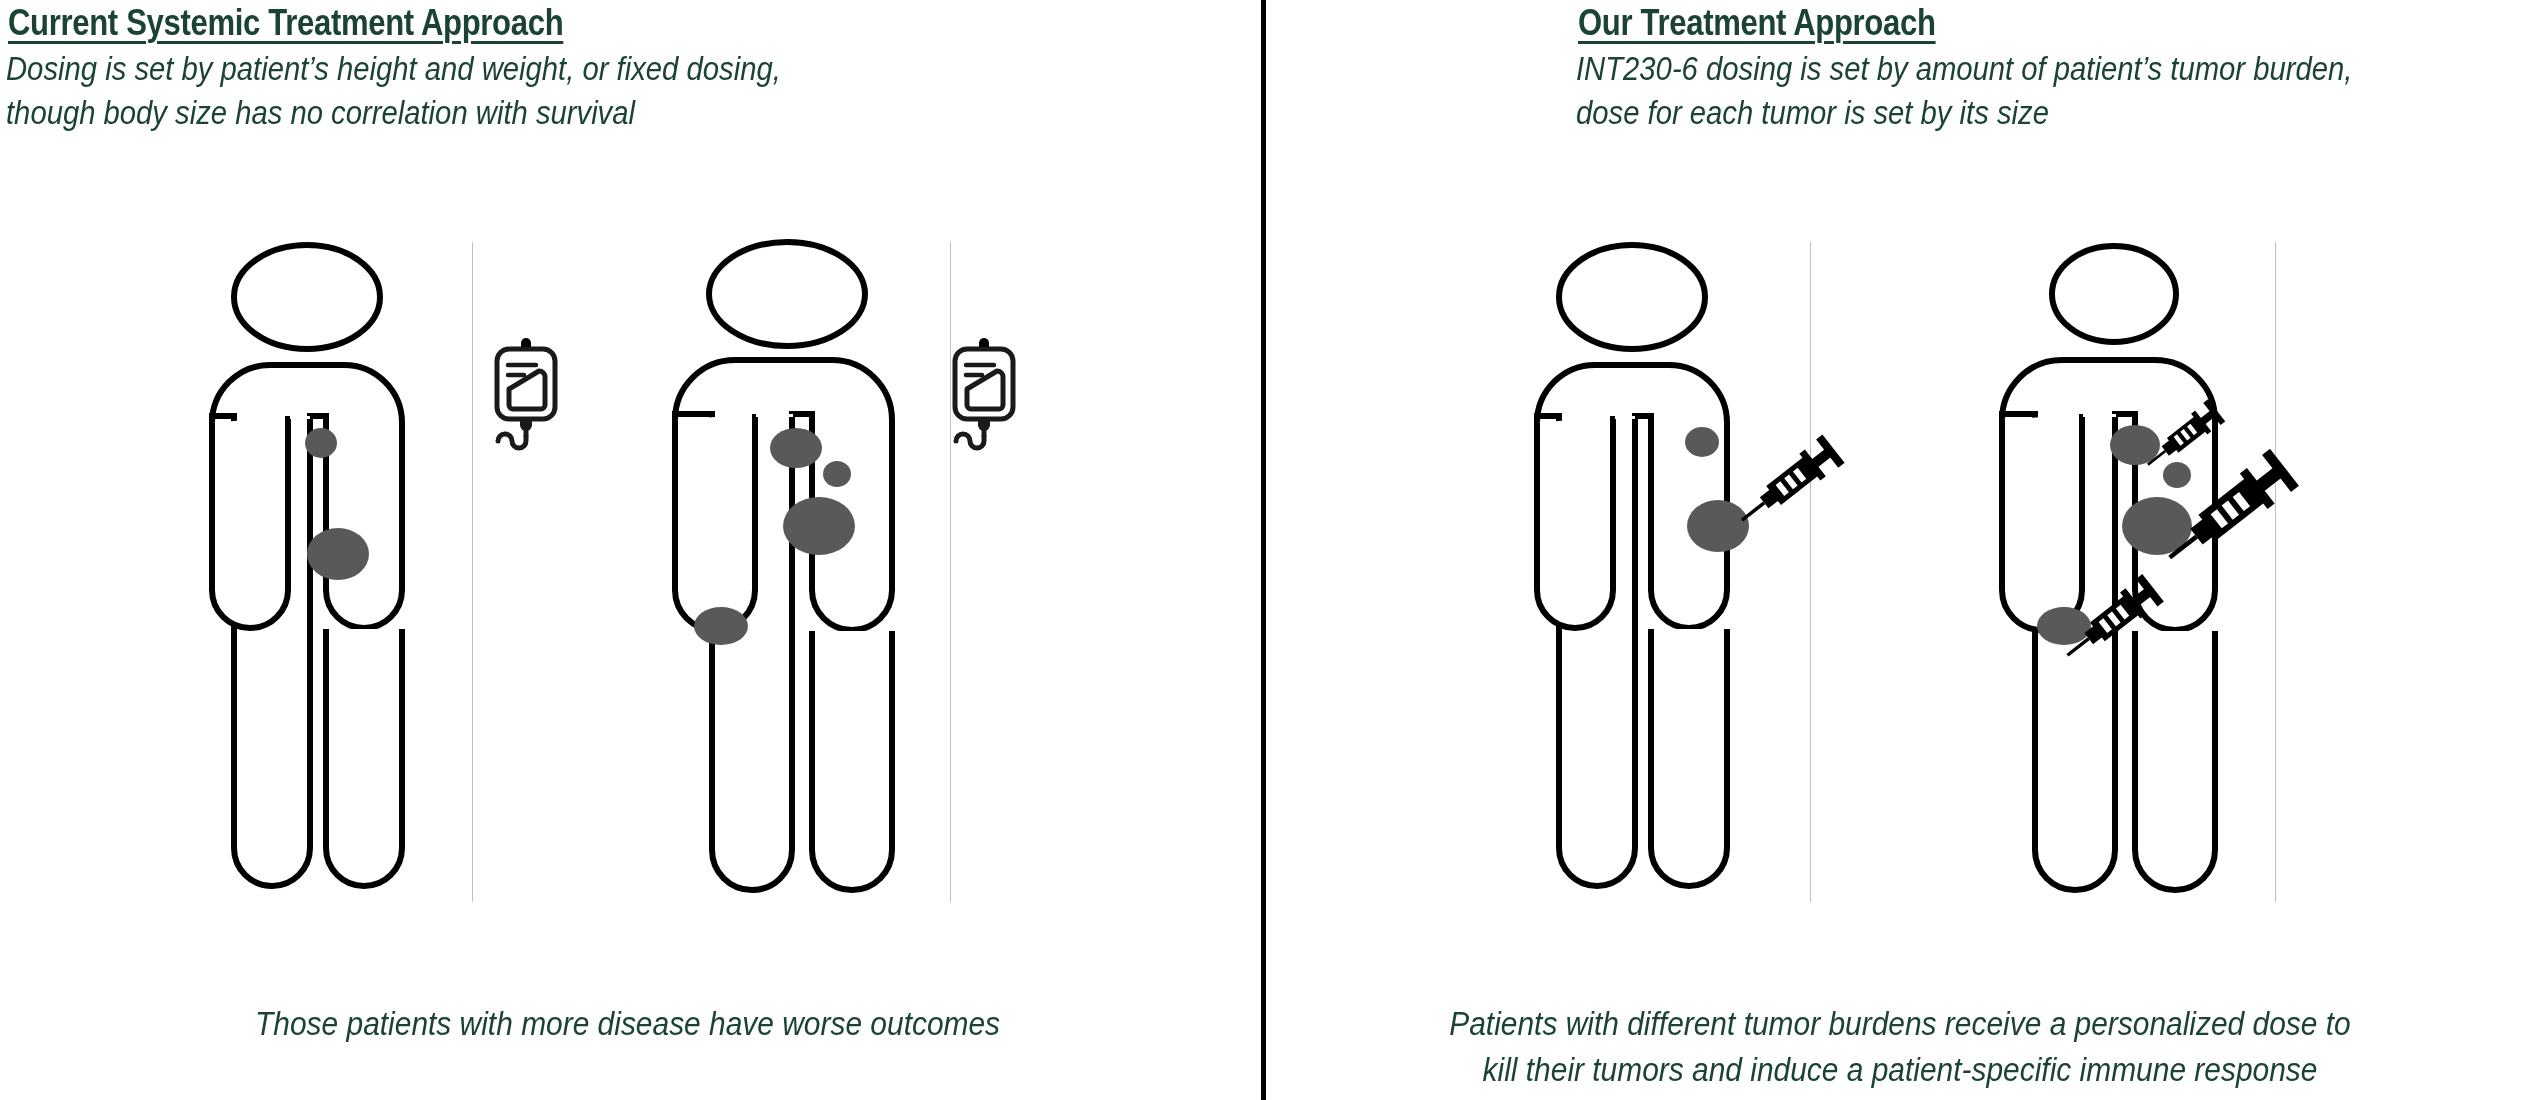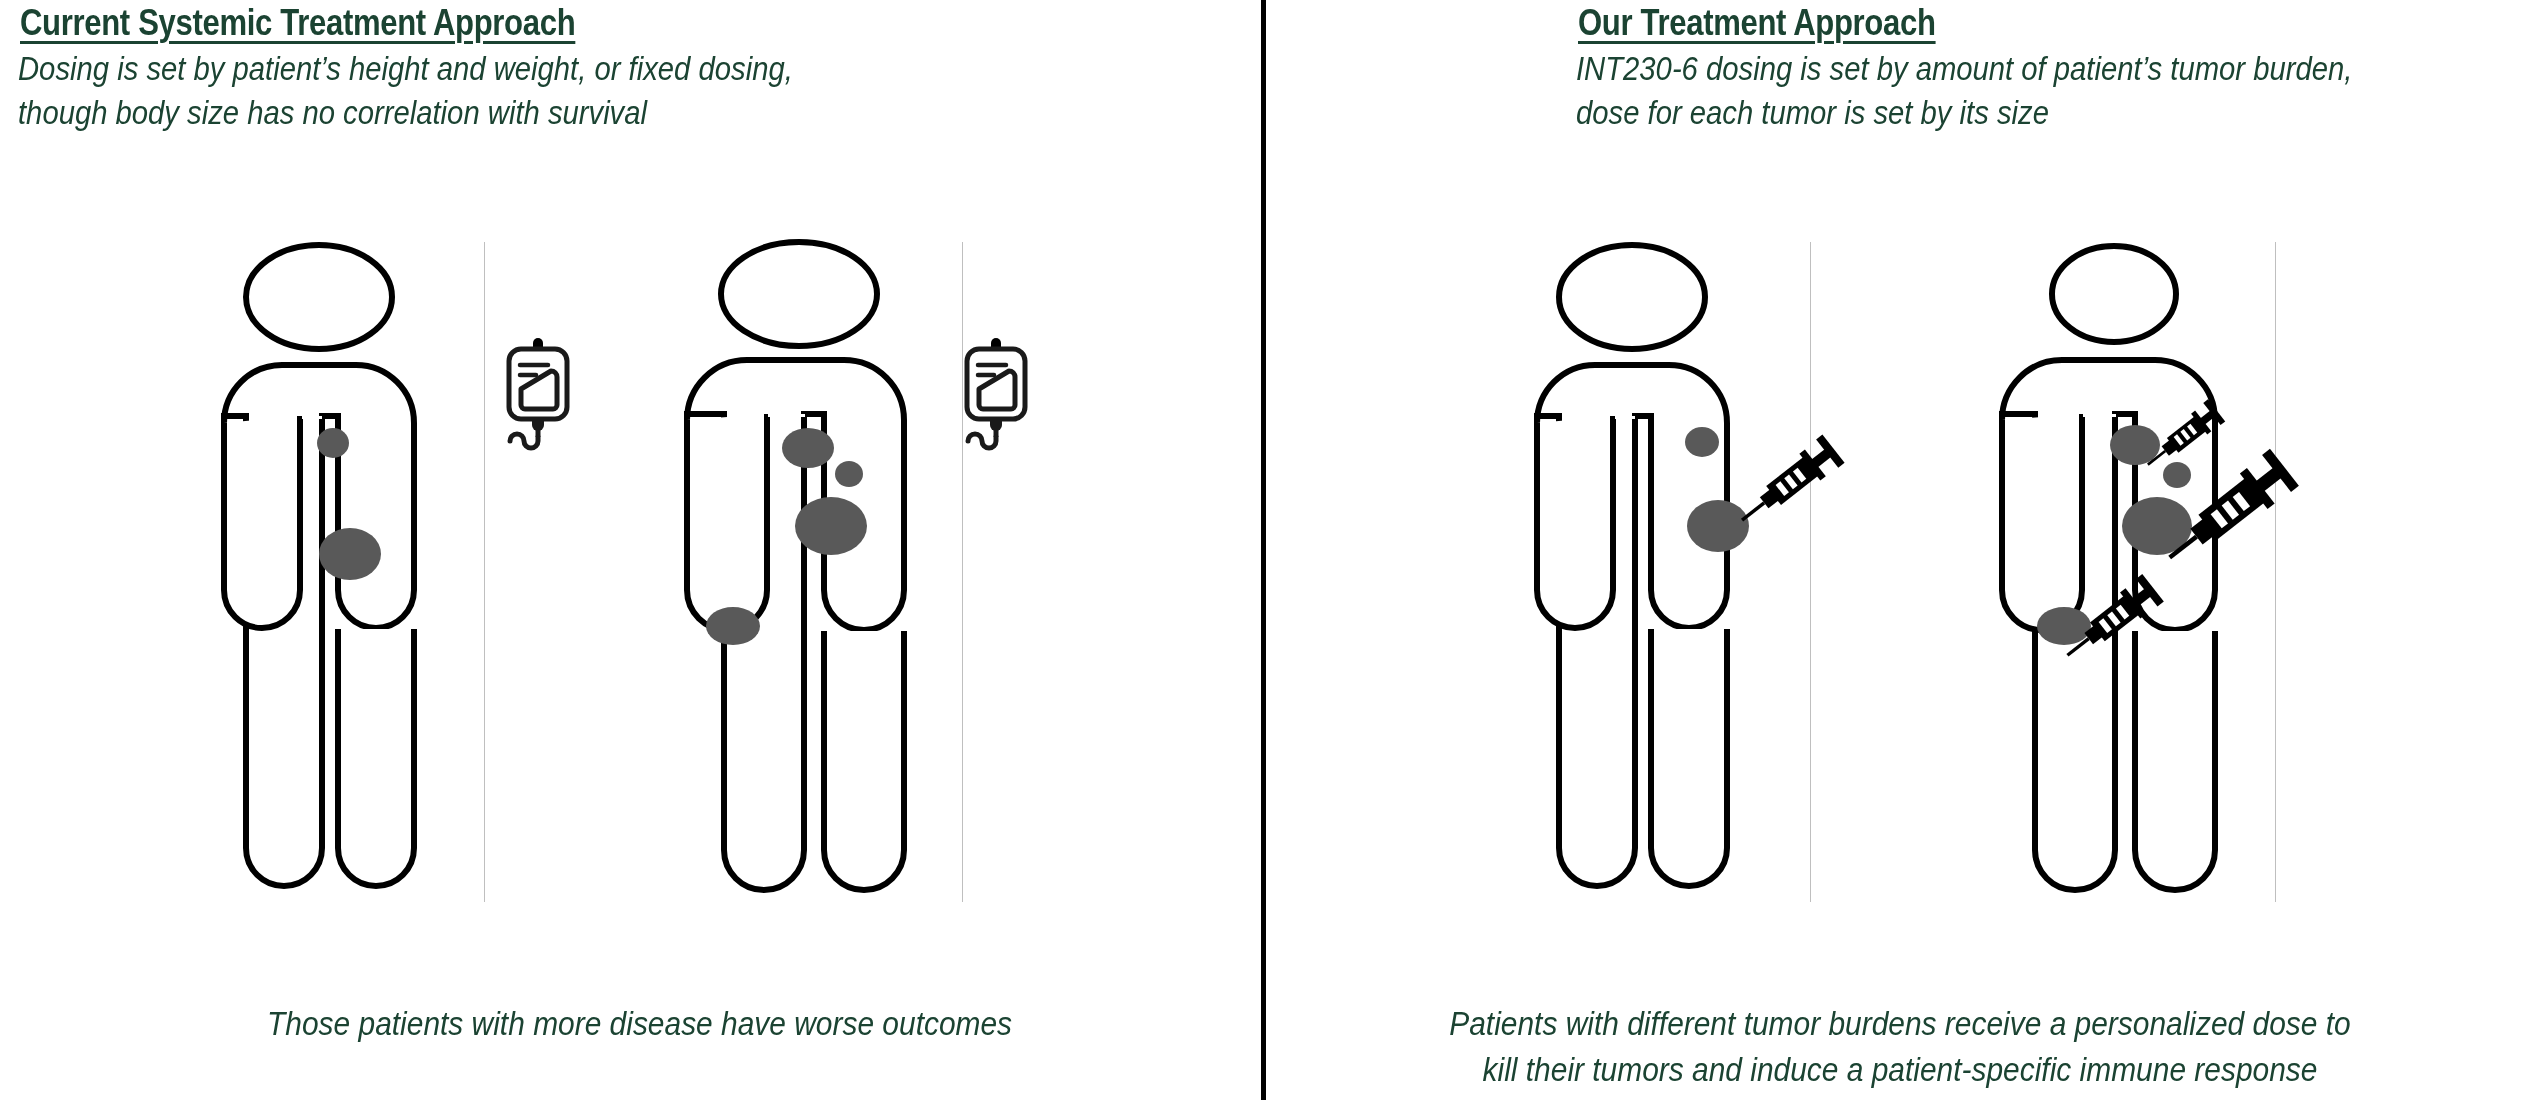--- a/index.html
+++ b/index.html
@@ -13,21 +13,21 @@
     position: relative;
     overflow: hidden;
     font-family: "Liberation Sans", sans-serif;
   }
 
   .panel {
     position: absolute;
     top: 0;
     height: 1100px;
   }
-  #panel-left  { left: 12px;      width: 1263px; }
+  #panel-left  { left: 0;      width: 1263px; }
   #panel-right { left: 1270px; width: 1258px; }
 
   
   .main-divider {
     position: absolute;
     top: 0;
     left: 1261px;
     width: 5px;
     height: 1100px;
     background: #000000;

